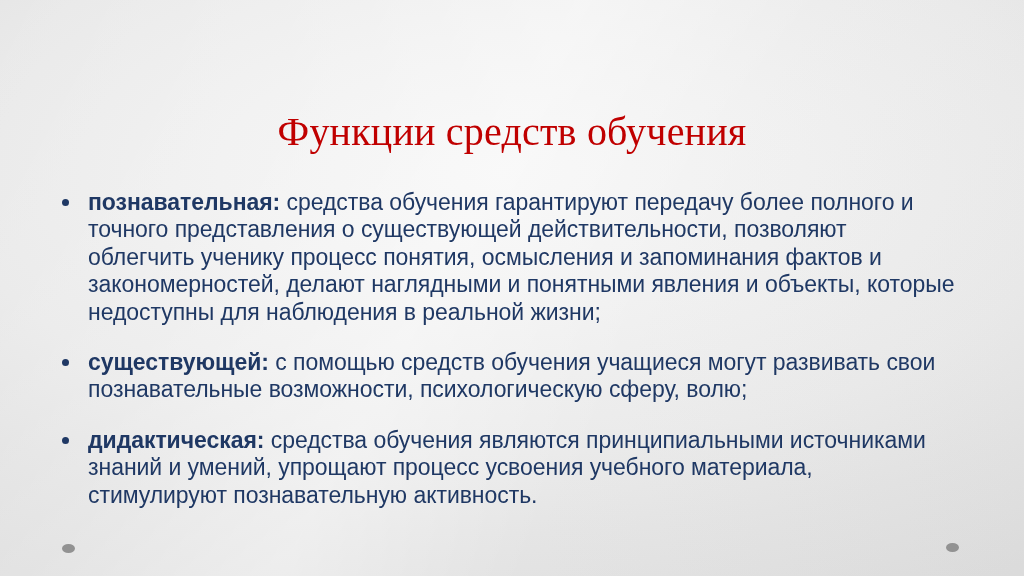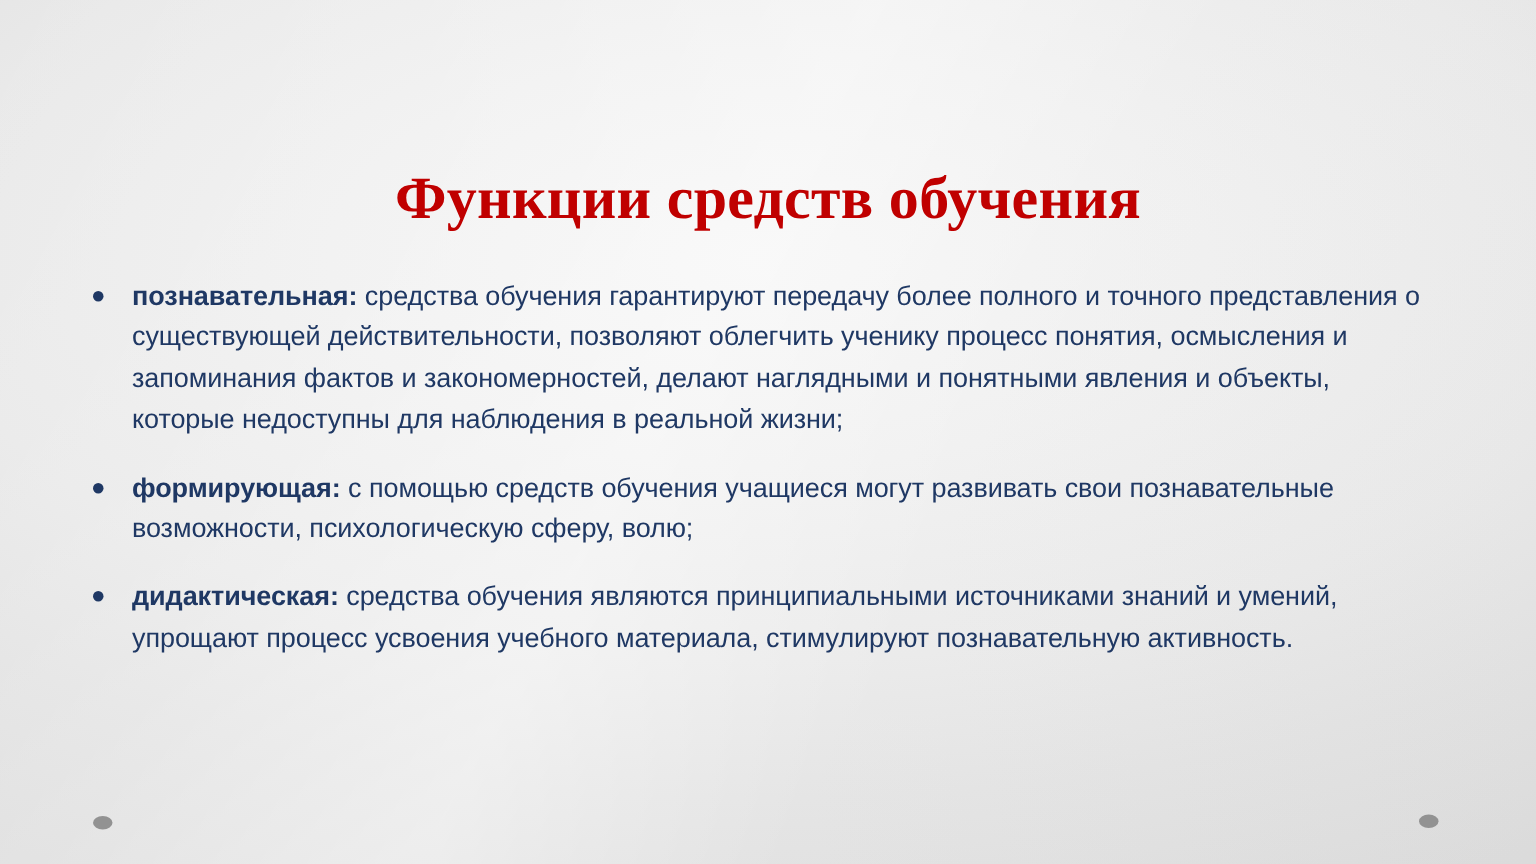--- a/index.html
+++ b/index.html
@@ -41,40 +41,40 @@
     pointer-events: none;
   }
 
   #title {
     position: absolute;
     left: 0;
     right: 0;
     top: 82px;
     text-align: center;
     font-family: "Liberation Serif", "DejaVu Serif", serif;
-    font-weight: bold;
+    font-weight: normal;
     font-size: 40px;
     line-height: 46px;
     letter-spacing: 0.2px;
     color: #c00000;
     white-space: nowrap;
   }
 
   #body-block {
     position: absolute;
     left: 52px;
     top: 166px;
     width: 904px;
   }
 
   .bullet-row {
     position: relative;
     padding-left: 36px;
     margin-bottom: 10px;
-    font-size: 18px;
+    font-size: 23px;
     line-height: 27.4px;
     color: #1f3864;
     text-align: left;
     letter-spacing: -0.05px;
   }
   .bullet-row:last-child { margin-bottom: 12px; }
 
   .bullet-dot {
     position: absolute;
     left: 10px;
@@ -117,21 +117,21 @@
 
   <div id="body-block">
 
     <p class="bullet-row">
       <span class="bullet-dot"></span>
       <span class="lead">познавательная:</span><span class="rest"> средства обучения гарантируют передачу более полного и точного представления о существующей действительности, позволяют облегчить ученику процесс понятия, осмысления и запоминания фактов и закономерностей, делают наглядными и понятными явления и объекты, которые недоступны для наблюдения в реальной жизни;</span>
     </p>
 
     <p class="bullet-row">
       <span class="bullet-dot"></span>
-      <span class="lead">формирующая:</span><span class="rest"> с помощью средств обучения учащиеся могут развивать свои познавательные возможности, психологическую сферу, волю;</span>
+      <span class="lead">существующей:</span><span class="rest"> с помощью средств обучения учащиеся могут развивать свои познавательные возможности, психологическую сферу, волю;</span>
     </p>
 
     <p class="bullet-row">
       <span class="bullet-dot"></span>
       <span class="lead">дидактическая:</span><span class="rest"> средства обучения являются принципиальными источниками знаний и умений, упрощают процесс усвоения учебного материала, стимулируют познавательную активность.</span>
     </p>
 
   </div>
 
   <div class="corner-dot" id="dot-left"></div>

